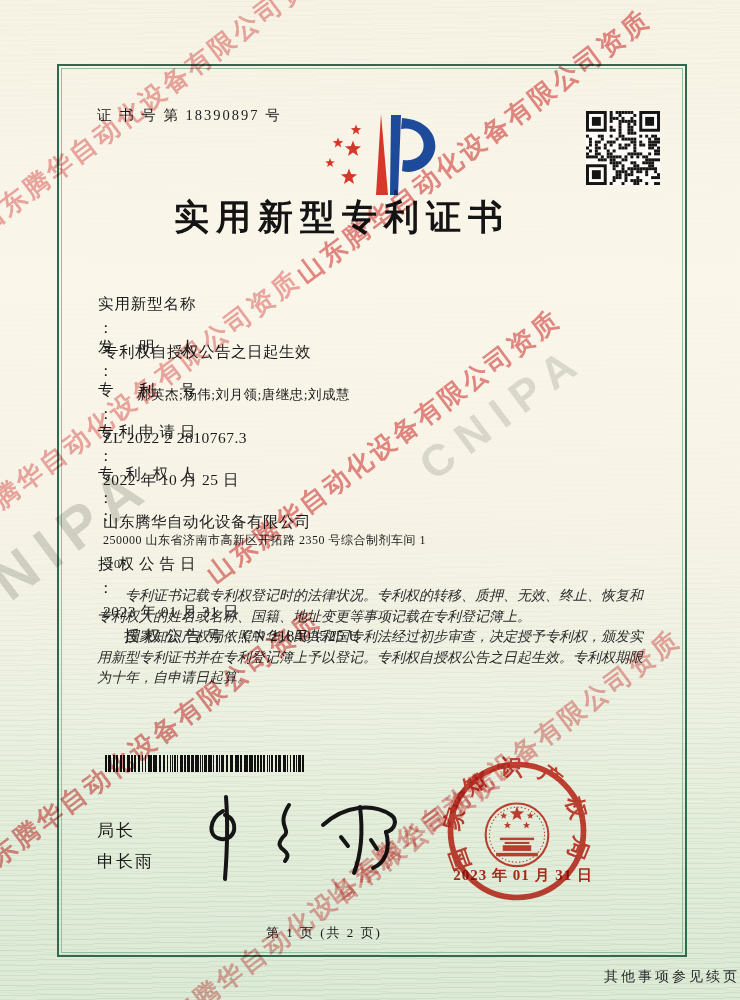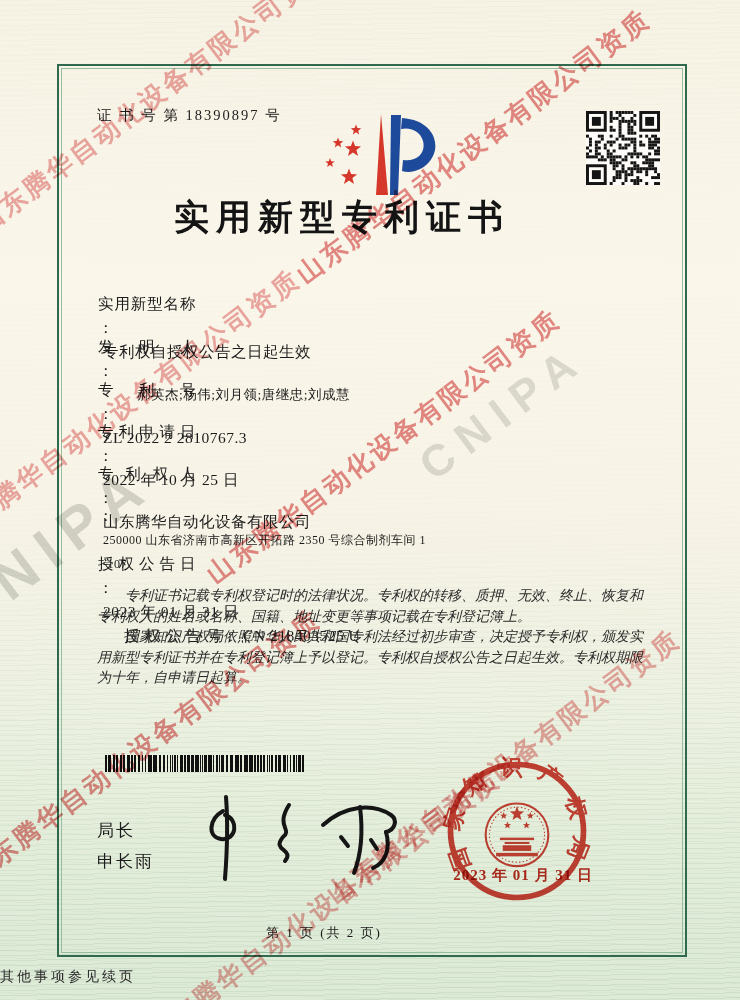--- a/index.html
+++ b/index.html
@@ -30,21 +30,21 @@
   .r5 .val{font-size:12px;}
   .g2{margin-left:26px;display:flex;justify-content:flex-end;}
   .paras{position:absolute;left:97px;top:586px;width:552px;font-size:14px;line-height:20.5px;font-style:italic;color:#2a2a2a;z-index:3;}
   .paras p{margin:0;text-indent:2em;}
   .barcode{position:absolute;left:105px;top:755px;z-index:3;}
   .signer{position:absolute;left:97px;top:815px;font-size:17px;line-height:31px;letter-spacing:2px;z-index:3;}
   .signature{position:absolute;left:195px;top:793px;z-index:4;}
   .seal{position:absolute;left:441px;top:755px;z-index:4;mix-blend-mode:multiply;opacity:.93;}
   .seal-date{position:absolute;left:448px;top:866px;width:150px;text-align:center;font-size:15px;font-weight:bold;color:#bf2b1f;letter-spacing:1px;z-index:5;mix-blend-mode:multiply;}
   .page-num{position:absolute;left:0;width:648px;top:924px;text-align:center;font-size:13px;letter-spacing:2px;z-index:3;}
-  .continuation{position:absolute;left:0;width:740px;top:968px;text-align:left;font-size:14px;letter-spacing:3px;color:#2b2b2b;z-index:3;}
+  .continuation{position:absolute;left:0;width:740px;top:968px;text-align:right;font-size:14px;letter-spacing:3px;color:#2b2b2b;z-index:3;}
   .wm{position:absolute;transform:rotate(-37deg);transform-origin:0 50%;white-space:nowrap;pointer-events:none;z-index:7;font-weight:bold;mix-blend-mode:multiply;}
   .wm-red{font-size:26px;letter-spacing:3px;color:rgba(222,88,88,0.50);}
   .wm-red.dark{color:rgba(214,70,70,0.62);}
   .wm-gray{font-size:58px;letter-spacing:12px;color:rgba(160,163,158,0.40);font-family:"Liberation Sans","DejaVu Sans",sans-serif;}
   .wm-gray.small{font-size:44px;color:rgba(165,168,162,0.34);}
 </style>
 </head>
 <body>
 
 <div class="page">

